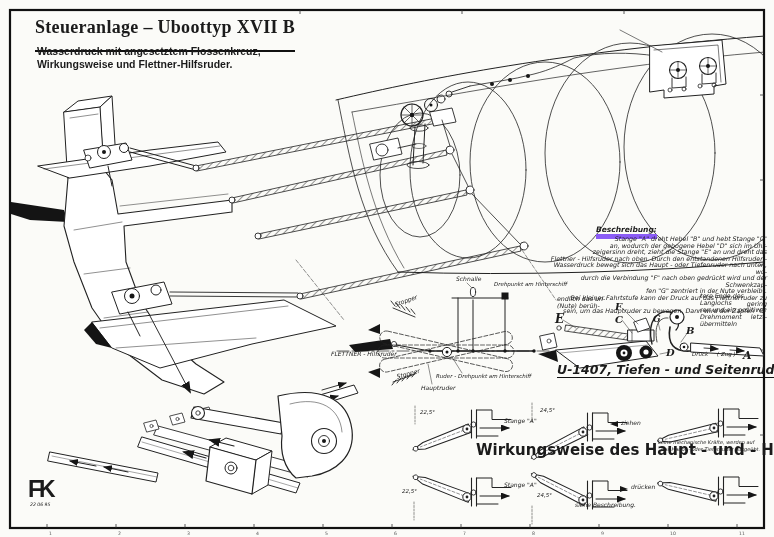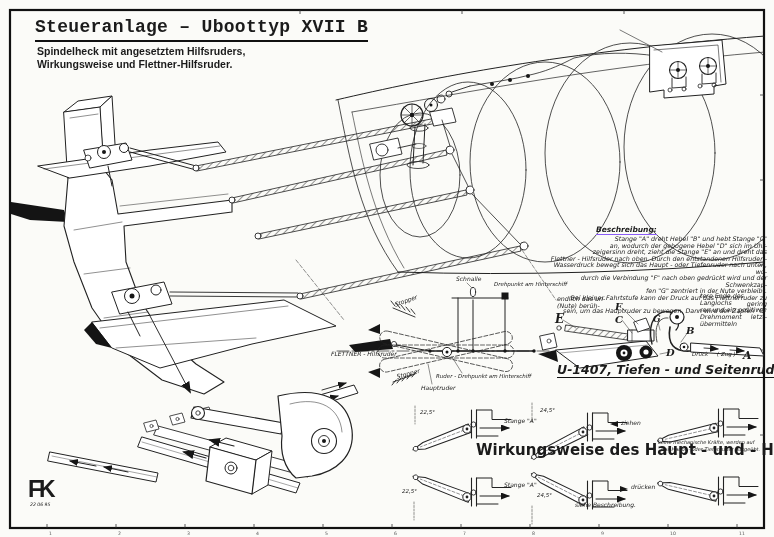--- a/index.html
+++ b/index.html
@@ -3,30 +3,30 @@
 <meta charset="utf-8">
 <style>
   html,body{margin:0;padding:0;background:#e8e8e4;}
   .sheet{position:relative;width:774px;height:537px;background:#fbfbf8;overflow:hidden;
          font-family:"Liberation Sans",sans-serif;color:#1b1b1b;}
   svg{position:absolute;left:0;top:0;}
   .lbl{position:absolute;white-space:nowrap;color:#1b1b1b;line-height:1.05;
        font-family:"DejaVu Sans",sans-serif;}
   .hand{font-style:italic;}
   .b{font-weight:bold;}
-  .title{font-family:Liberation Mono, monospace;font-weight:bold;font-size:18px;
-         letter-spacing:.3px;border-bottom:2.4px solid #111;padding-bottom:3px;}
+  .title{font-family:Liberation Serif, serif;font-weight:bold;font-size:18px;
+         letter-spacing:.3px;border-bottom:2.4px solid #111;padding-bottom:13px;}
   .sub{font-family:"Liberation Sans",sans-serif;font-weight:bold;font-size:10.5px;}
   .beschr{position:absolute;left:550px;top:236px;width:217px;text-align:right;
           font-size:6.3px;line-height:6.5px;font-style:italic;font-family:"DejaVu Sans",sans-serif;}
   .wrapcol{position:absolute;font-size:6.3px;line-height:7px;font-style:italic;
            font-family:"DejaVu Sans",sans-serif;}
   .letter{font-family:"DejaVu Serif",serif;font-weight:bold;font-style:italic;}
   .caption-u{font-weight:bold;font-style:italic;border-bottom:1.6px solid #111;padding-bottom:1px;}
-  .heading-u{font-weight:bold;border-bottom:1px solid #8b5cf6;}
+  .heading-u{font-weight:bold;border-bottom:5px solid #8b5cf6;}
 </style>
 </head>
 <body>
 
 <div class="sheet">
 
 <svg width="774" height="537" viewBox="0 0 774 537">
   <defs>
     <pattern id="hatch" width="5" height="5" patternUnits="userSpaceOnUse" patternTransform="rotate(45)">
       <line x1="0" y1="0" x2="0" y2="5" stroke="#2a2a2a" stroke-width="1"></line>
@@ -320,21 +320,21 @@
         <line x1="415" y1="406" x2="415" y2="424"></line>
             <line x1="532" y1="403" x2="532" y2="422"></line>
         <line x1="414" y1="502" x2="414" y2="520"></line>
             <line x1="532" y1="506" x2="532" y2="524"></line>
       </g>
     </g>
   </g>
 </svg>
 
 <div class="lbl title" style="left:35px;top:18px;">Steueranlage – Uboottyp XVII B</div>
-<div class="lbl sub" style="left:37px;top:46px;">Spindelheck mit angesetztem Hilfsruders,</div>
+<div class="lbl sub" style="left:37px;top:46px;">Wasserdruck mit angesetztem Flossenkreuz,</div>
 <div class="lbl sub" style="left:37px;top:59px;">Wirkungsweise und Flettner-Hilfsruder.</div>
 
 <div class="lbl hand heading-u" style="left:596px;top:226px;font-size:7.5px;">Beschreibung:</div>
 <div class="beschr">
   <div>Stange "A" dreht Hebel "B" und hebt Stange "C"</div>
   <div>an, wodurch der gebogene Hebel "D" sich im Uhr-</div>
   <div>zeigersinn dreht, zieht die Stange "E" an und dreht das</div>
   <div>Flettner - Hilfsruder nach oben. Durch den entstandenen Hilfsruder -</div>
   <div>Wasserdruck bewegt sich das Haupt - oder Tiefenruder nach unten, wo-</div>
   <div>durch die Verbindung "F" nach oben gedrückt wird und der Schwenkzap-</div>

